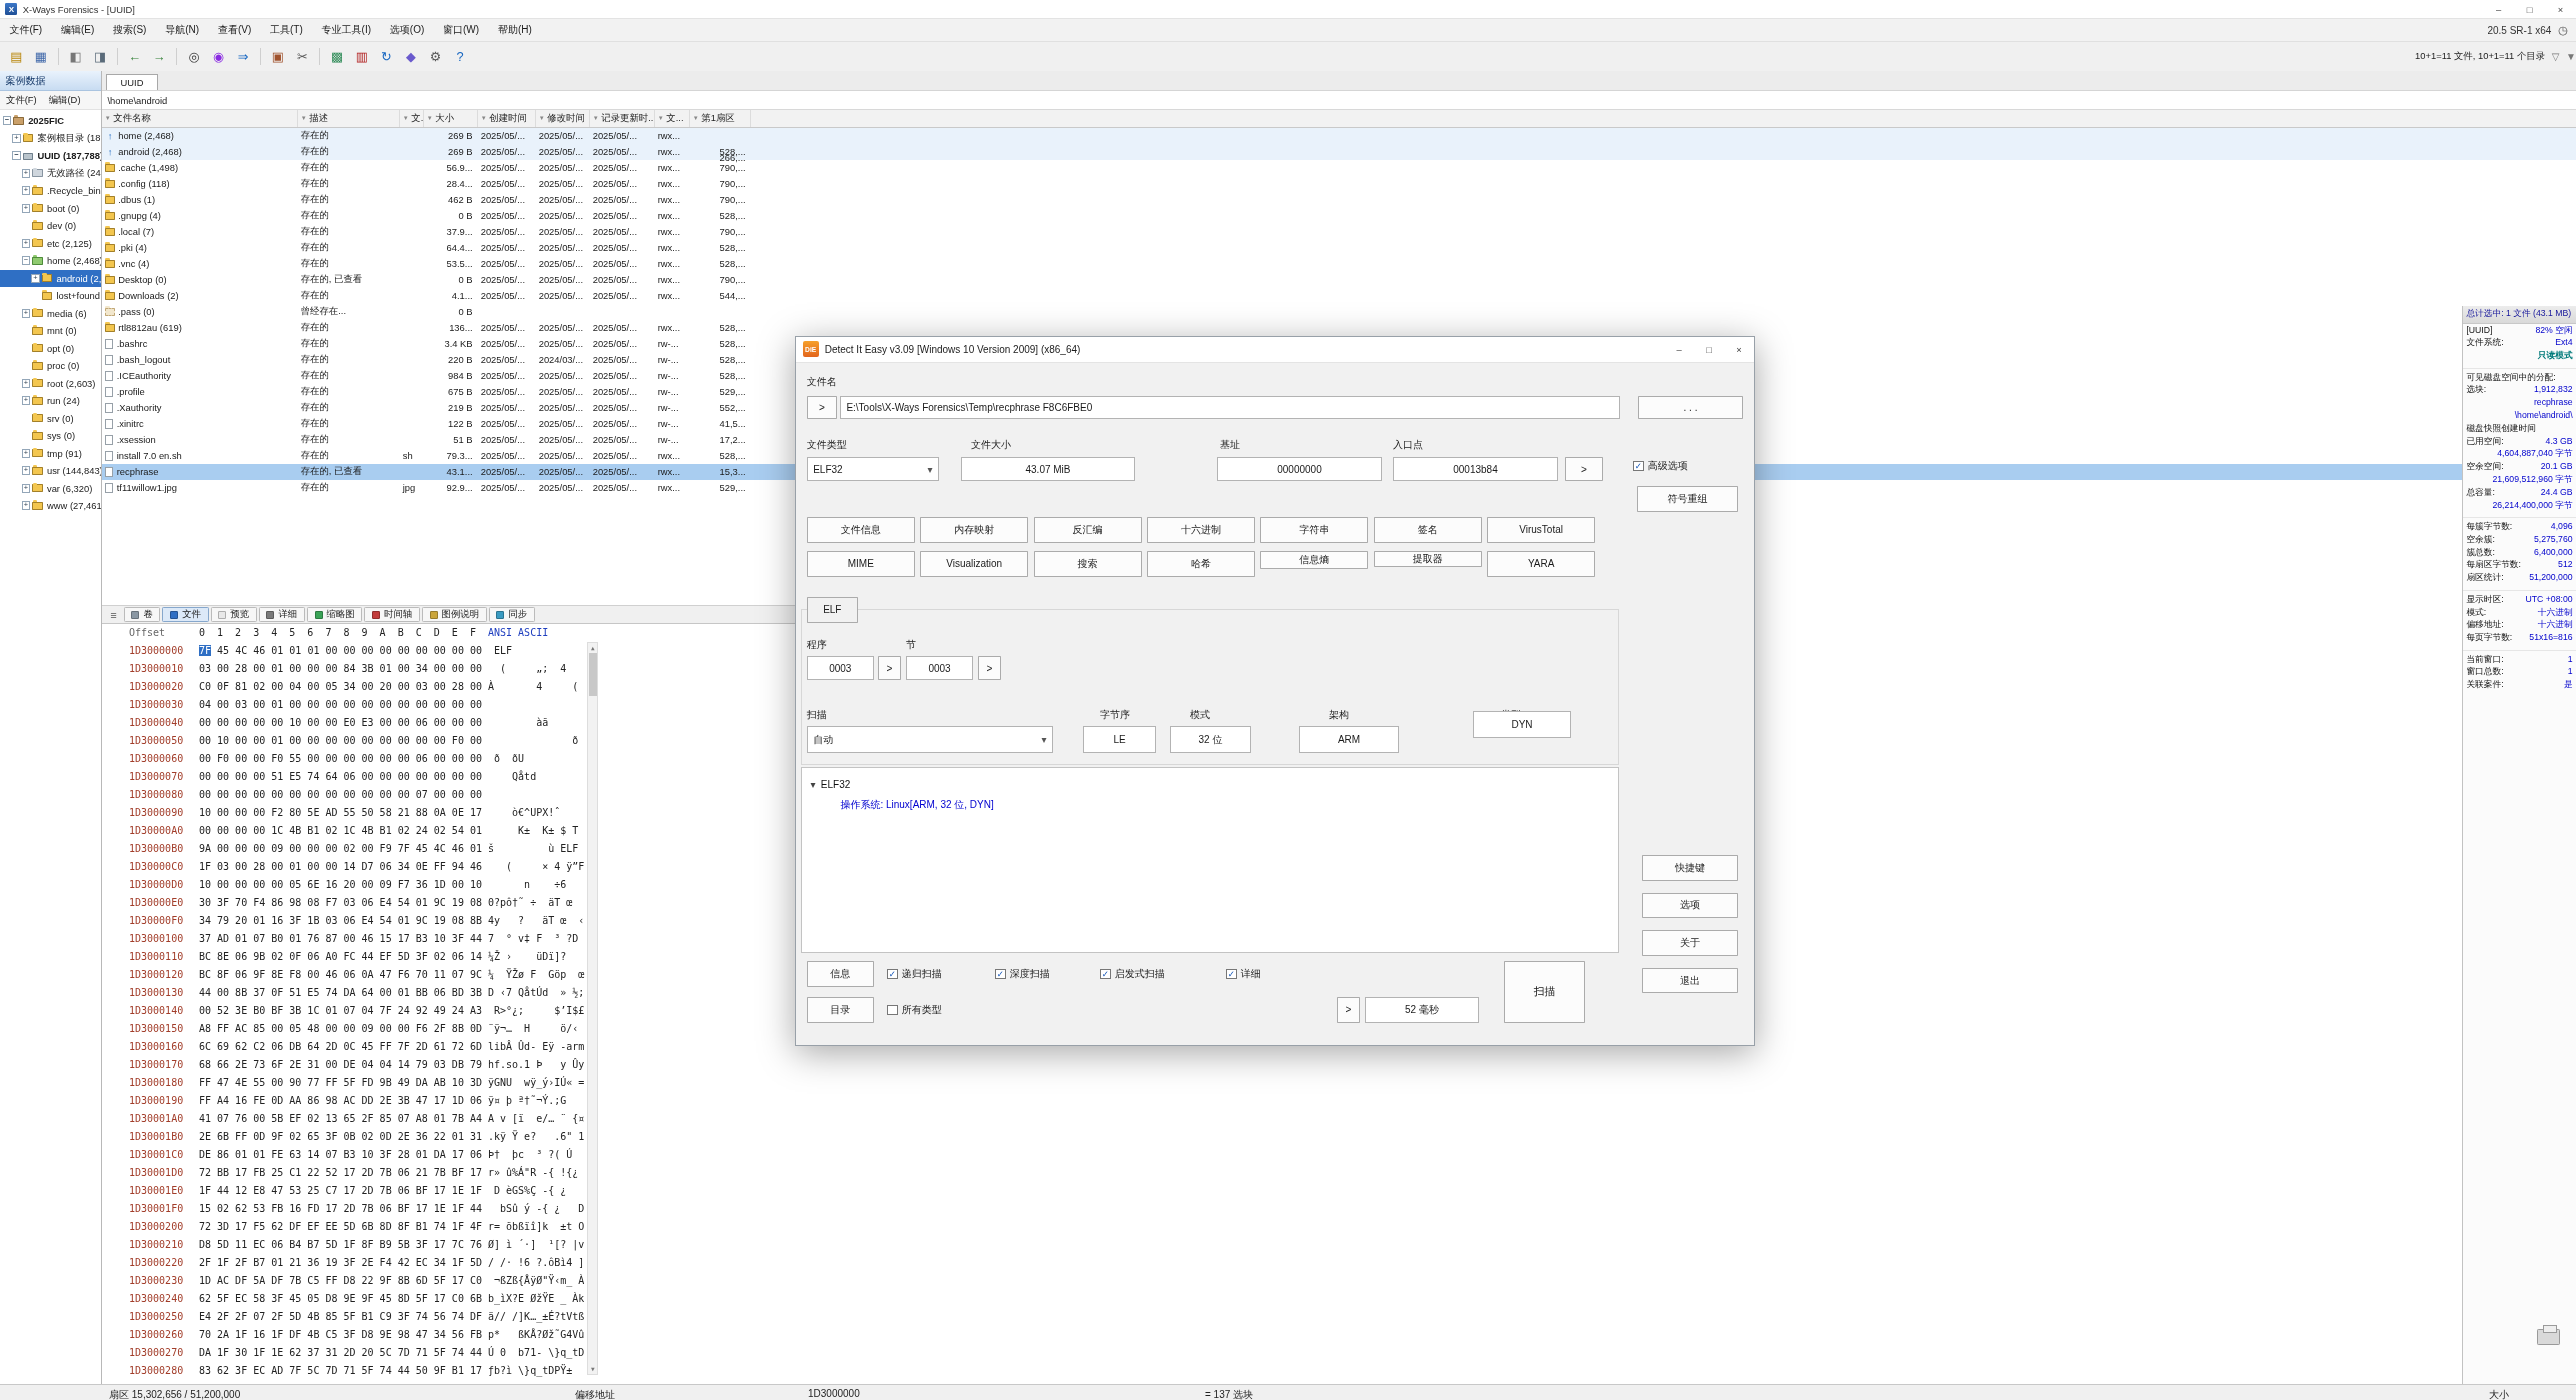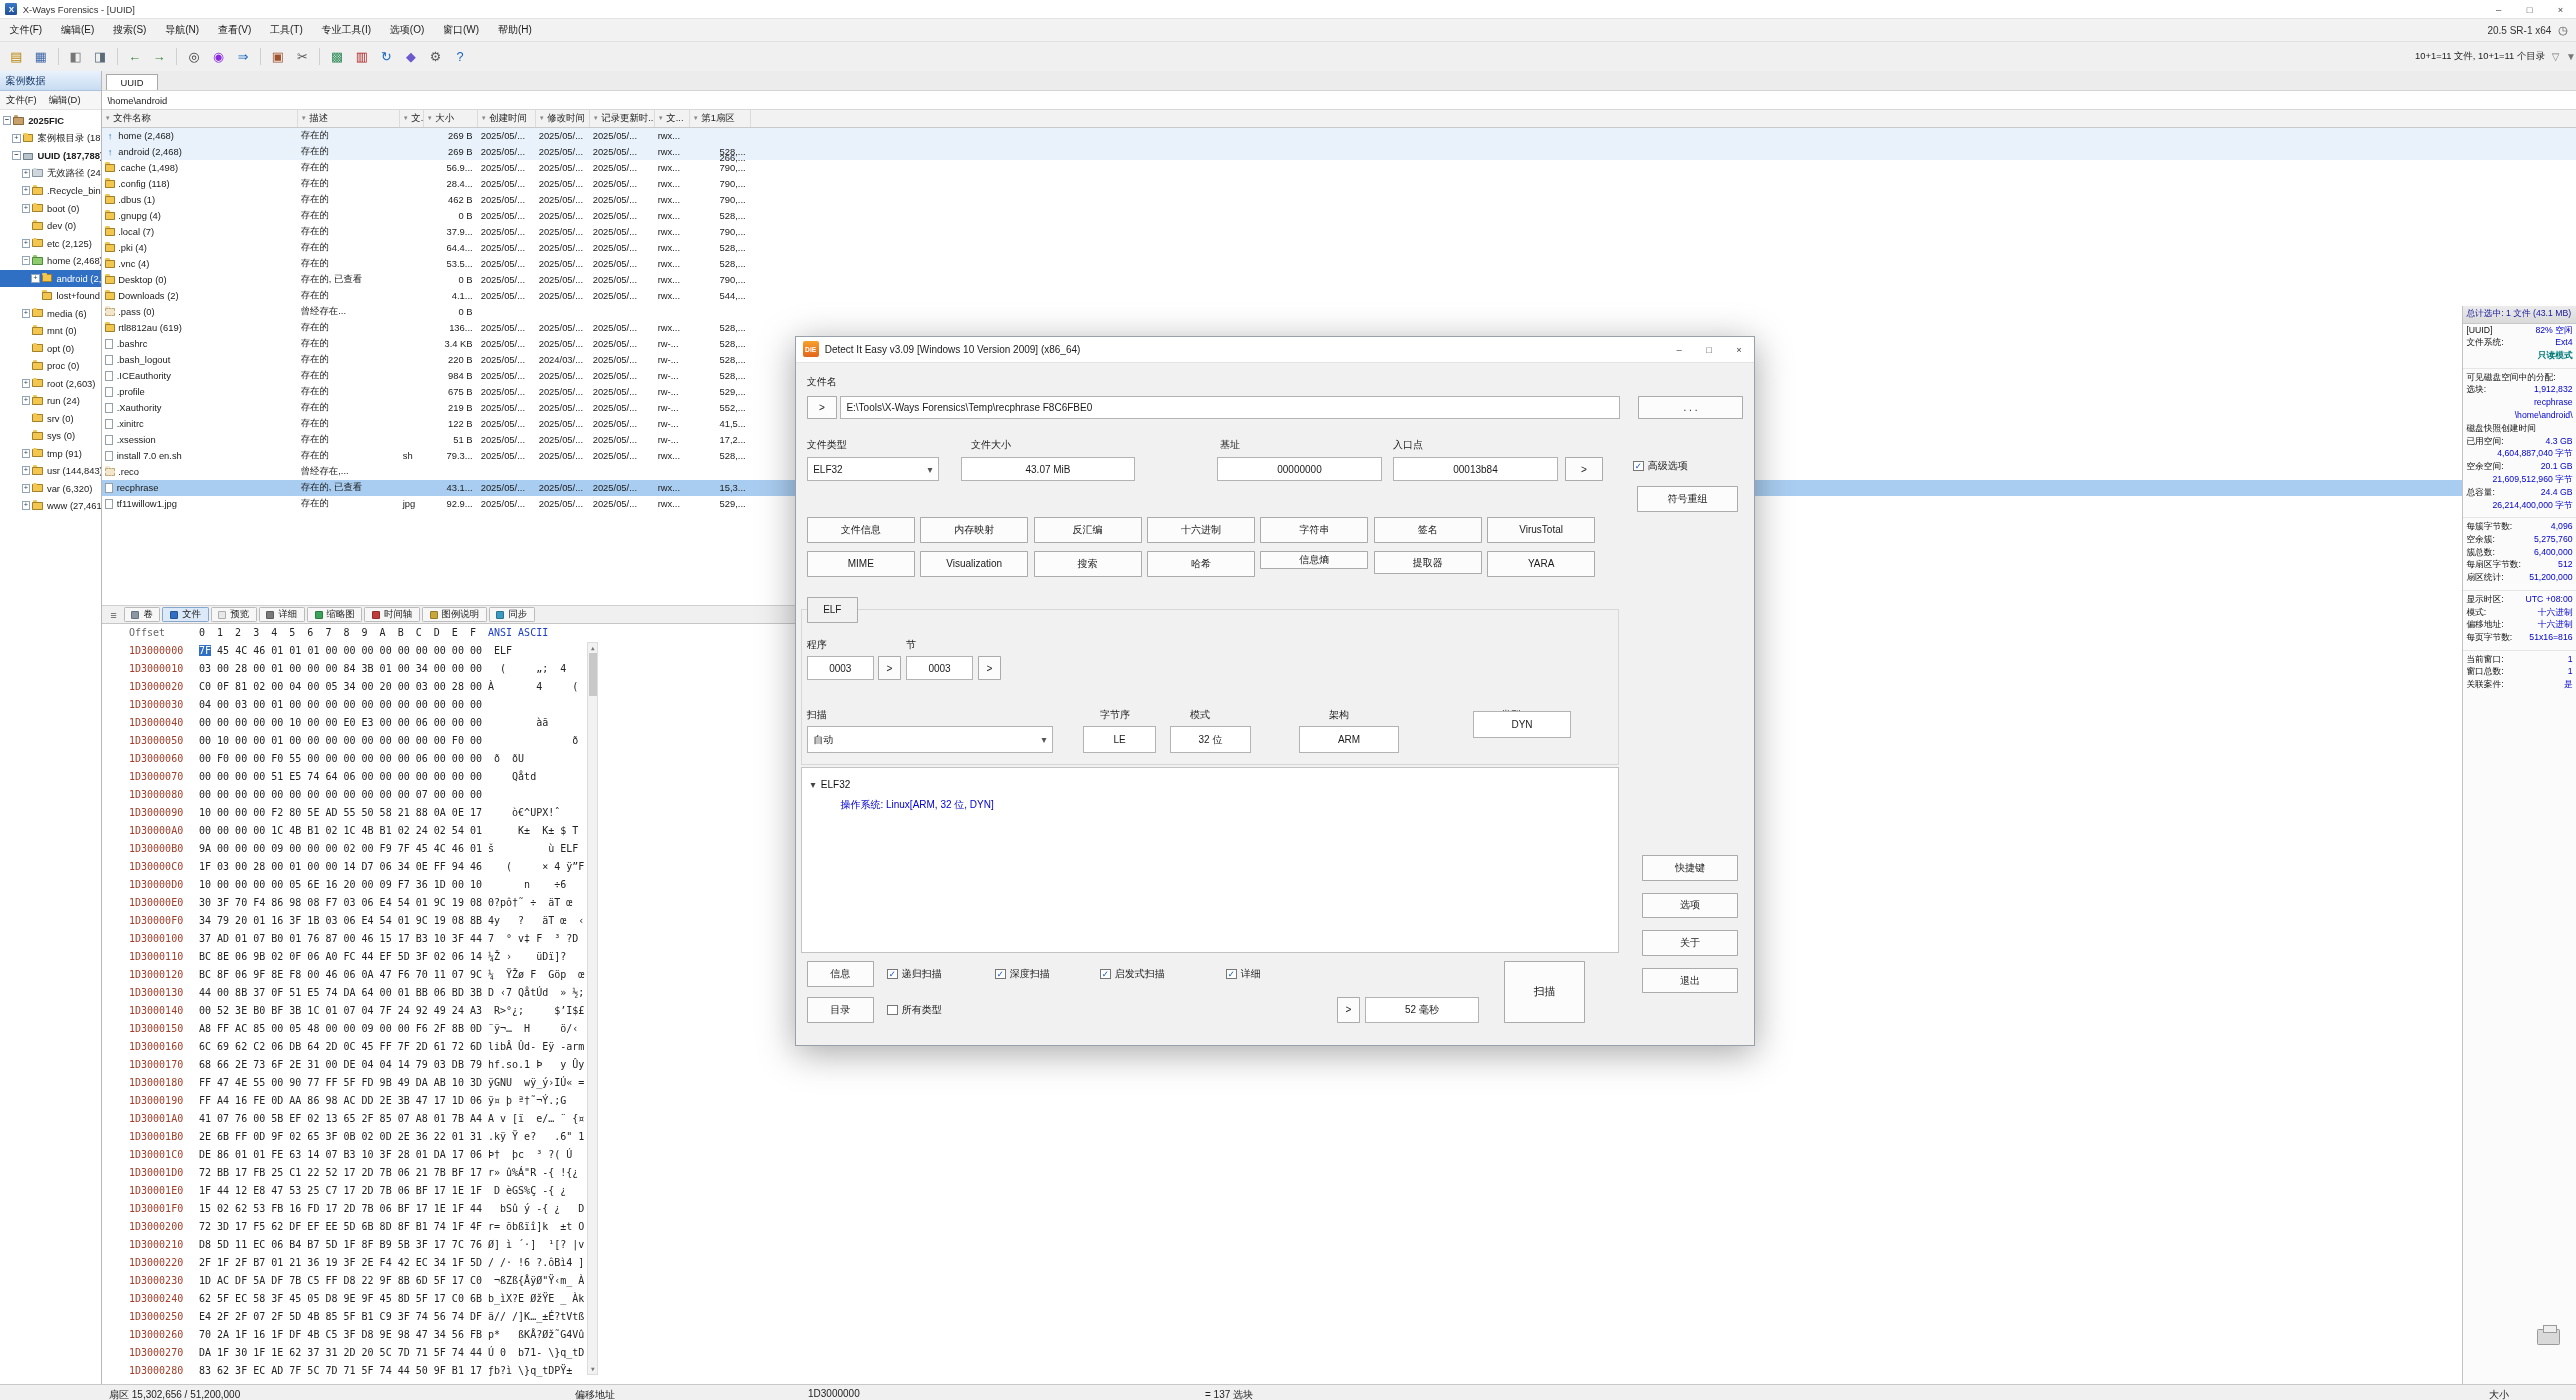--- a/index.html
+++ b/index.html
@@ -641,34 +641,20 @@
           </div>
           <div class="fc" style="width: 102px;">存在的</div>
           <div class="fc" style="width: 24px;">sh</div>
           <div class="fc r" style="width: 54px;">79.3...</div>
           <div class="fc" style="width: 58px;">2025/05/...</div>
           <div class="fc" style="width: 54px;">2025/05/...</div>
           <div class="fc" style="width: 65px;">2025/05/...</div>
           <div class="fc" style="width: 35px;">rwx...</div>
           <div class="fc r" style="width: 61px;">528,...</div>
         </div>
-        <div class="frow">
-          <div class="fc c-name" style="width: 196px;">
-            <span class="fold ghost"></span>
-            <span>.reco</span>
-          </div>
-          <div class="fc" style="width: 102px;">曾经存在,...</div>
-          <div class="fc" style="width: 24px;"></div>
-          <div class="fc r" style="width: 54px;"></div>
-          <div class="fc" style="width: 58px;"></div>
-          <div class="fc" style="width: 54px;"></div>
-          <div class="fc" style="width: 65px;"></div>
-          <div class="fc" style="width: 35px;"></div>
-          <div class="fc r" style="width: 61px;"></div>
-        </div>
         <div class="frow hl-selected">
           <div class="fc c-name" style="width: 196px;">
             <span class="ficon-file"></span>
             <span>recphrase</span>
           </div>
           <div class="fc" style="width: 102px;">存在的, 已查看</div>
           <div class="fc" style="width: 24px;"></div>
           <div class="fc r" style="width: 54px;">43.1...</div>
           <div class="fc" style="width: 58px;">2025/05/...</div>
           <div class="fc" style="width: 54px;">2025/05/...</div>
@@ -1109,21 +1095,21 @@
         <div class="dbtn" style="position: static; width: 108px; height: 25.6px;">字符串</div>
         <div class="dbtn" style="position: static; width: 108px; height: 25.6px;">签名</div>
         <div class="dbtn" style="position: static; width: 108px; height: 25.6px;">VirusTotal</div>
       </div>
     <div id="dlg-btnrow2" style="position:absolute;left:10.8px;top:214px;display:flex;gap:5.4px">
         <div class="dbtn" style="position: static; width: 108px; height: 25.6px;">MIME</div>
         <div class="dbtn" style="position: static; width: 108px; height: 25.6px;">Visualization</div>
         <div class="dbtn" style="position: static; width: 108px; height: 25.6px;">搜索</div>
         <div class="dbtn" style="position: static; width: 108px; height: 25.6px;">哈希</div>
         <div class="dbtn" style="position: static; width: 108px; height: 18px;">信息熵</div>
-        <div class="dbtn" style="position: static; width: 108px; height: 23px;">提取器</div>
+        <div class="dbtn" style="position: static; width: 108px; height: 16px;">提取器</div>
         <div class="dbtn" style="position: static; width: 108px; height: 25.6px;">YARA</div>
       </div>
 
     <div id="dlg-elfbox"></div>
     <div class="dbtn" style="left:10.8px;top:260px;width:51px;height:25.6px;background:#f1f1f1">ELF</div>
 
     <div class="dlbl" style="left:10.8px;top:301px">程序</div>
     <div class="dlbl" style="left:110px;top:301px">节</div>
     <div class="tfield center" style="left:10.8px;top:319px;width:67px;height:24px">0003</div>
     <div class="dbtn" style="left:82px;top:319px;width:23px;height:24px">&gt;</div>

